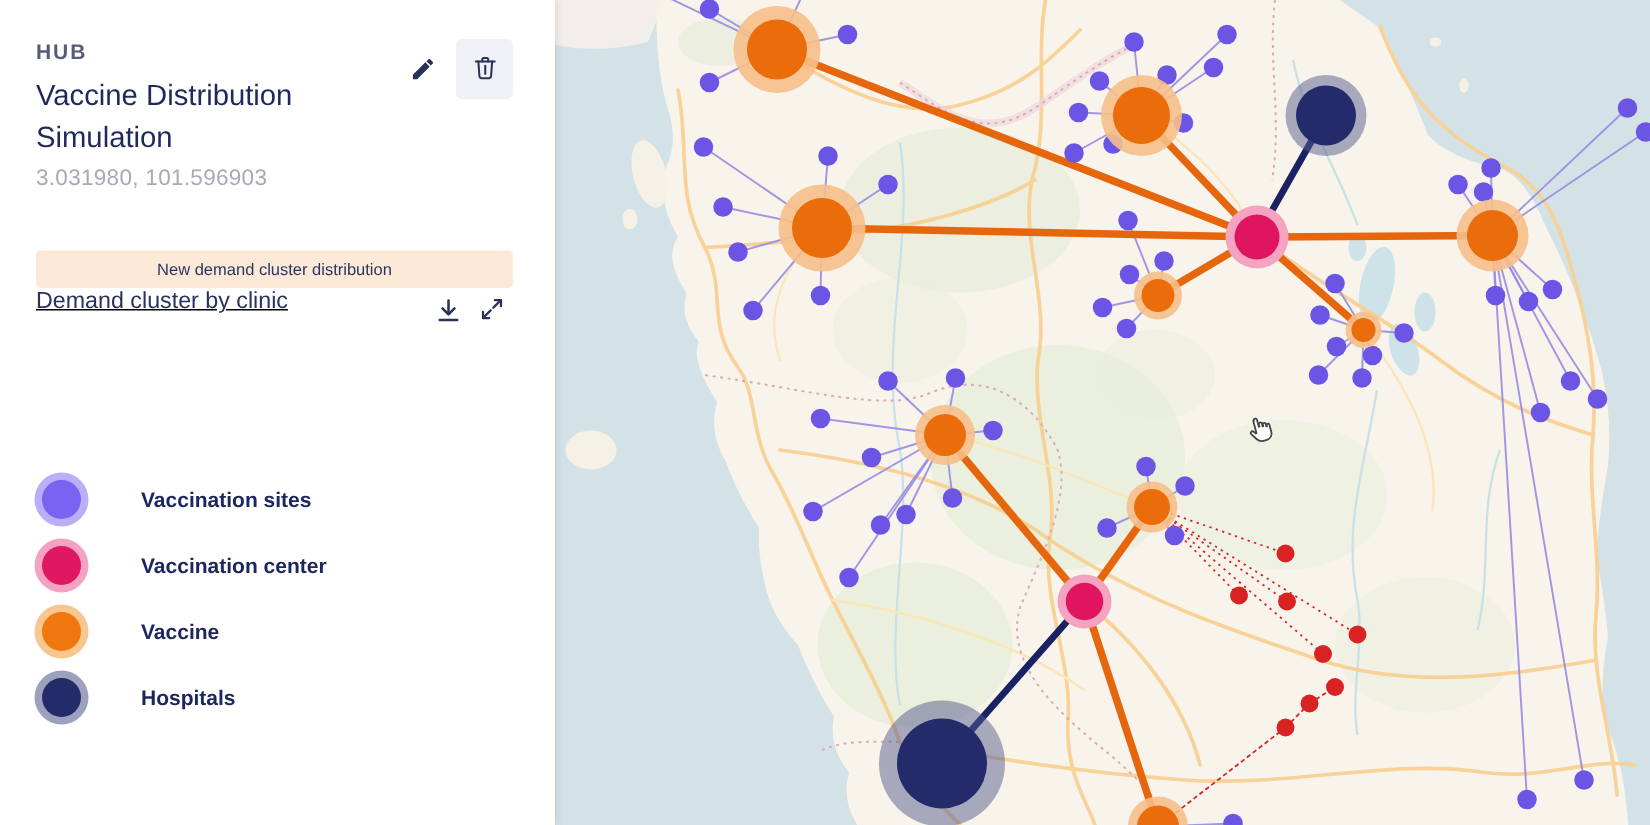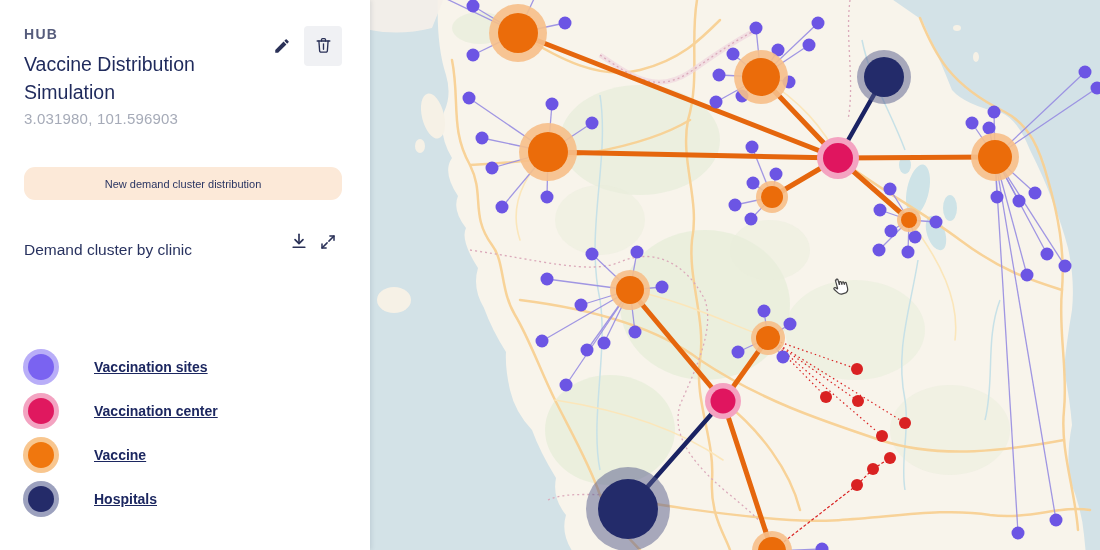--- a/index.html
+++ b/index.html
@@ -11,29 +11,29 @@
   .sidebar { width:370px; height:100%; background:#fff; position:relative; z-index:5;
              box-shadow:1px 0 5px rgba(20,30,60,.12); padding:26px 28px 0 24px; flex:none; }
   .hub-head { display:flex; align-items:flex-start; }
   .hub-text { flex:1; }
   .hub-label { font-size:14px; font-weight:700; letter-spacing:1.3px; color:#565C7C; }
   .title { font-size:19.5px; line-height:1.42; color:#1F2A5C; font-weight:500; margin-top:9px; max-width:215px; }
   .icon-btn { background:none; border:none; cursor:pointer; padding:5px; margin-top:6px; }
   .trash-btn { background:#F0F1F4; border:none; border-radius:4px; width:38px; height:40px;
                display:flex; align-items:center; justify-content:center; cursor:pointer; margin-left:8px; }
   .coords { margin-top:4px; font-size:15px; color:#A6ABB8; letter-spacing:.2px; }
-  .banner { margin-top:40px; background:#FCE9D8; border-radius:11px; height:33px; display:flex;
+  .banner { margin-top:40px; background:#FCE9D8; border-radius:3px; height:25px; display:flex;
             align-items:center; justify-content:center; font-size:11px; color:#2A3562; font-weight:500; cursor:pointer; }
-  .section-row { margin-top:26px; display:flex; align-items:flex-end; }
+  .section-row { display:flex; align-items:flex-start;text-decoration:underline; }
   .section-title { flex:1; font-size:15.5px; color:#28325F; font-weight:500; }
   .section-row .icon-btn { margin-top:0; }
   .legend { margin-top:86px; }
   .legend-row { display:flex; align-items:center; height:44px; }
   .swatch { width:26px; height:26px; border-radius:50%; margin-left:4px; margin-right:40px; flex:none; }
-  .legend-label { font-size:14px; font-weight:700; color:#1C2760;text-decoration:underline; }
+  .legend-label { font-size:14px; font-weight:700; color:#1C2760; }
 
   
   .map { position:relative; width:730px; height:550px; background:#D3E2E7; overflow:hidden; flex:none; }
   .map svg.layer { position:absolute; left:0; top:0; }
   .cursor { position:absolute; width:26px; height:26px; pointer-events:none; z-index:9; }
 </style>
 </head>
 <body>
 
 <div class="app">

